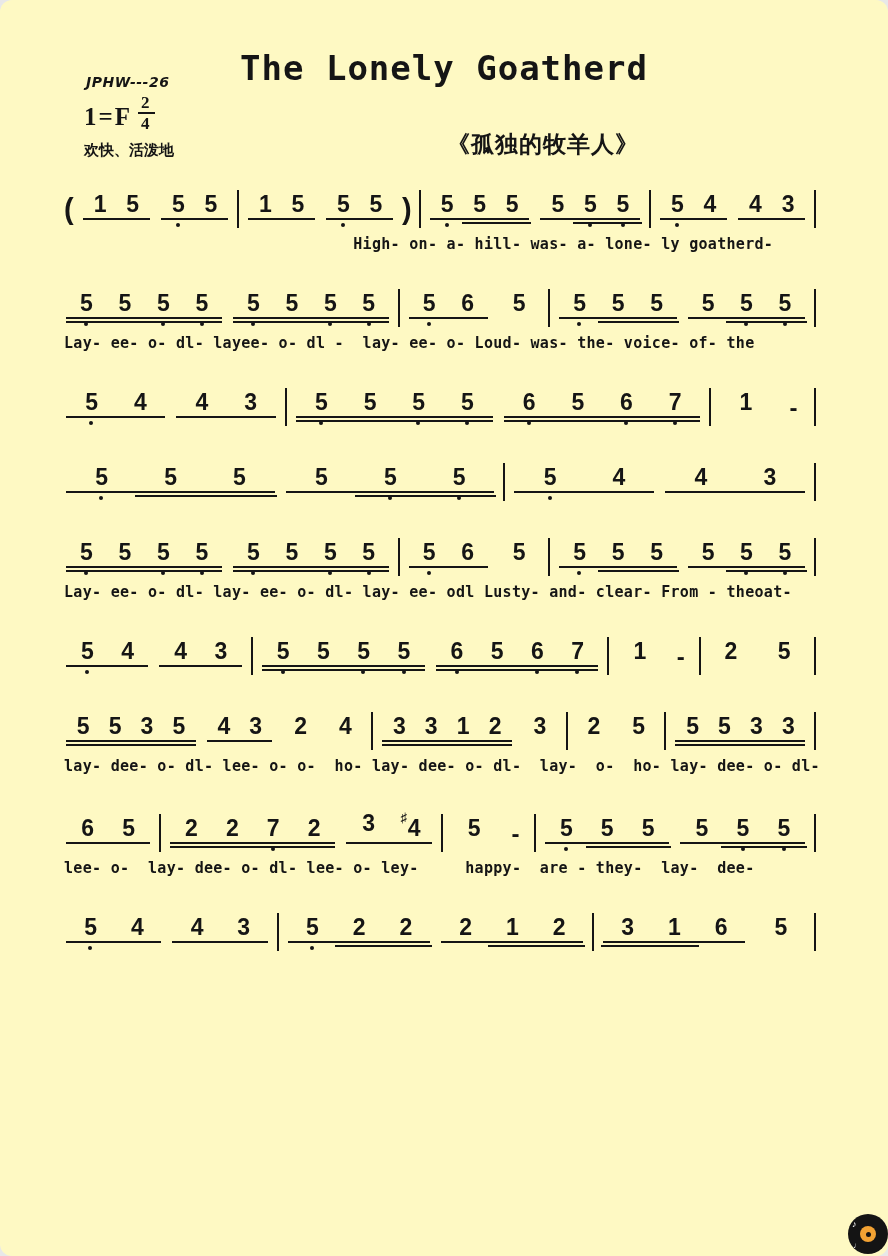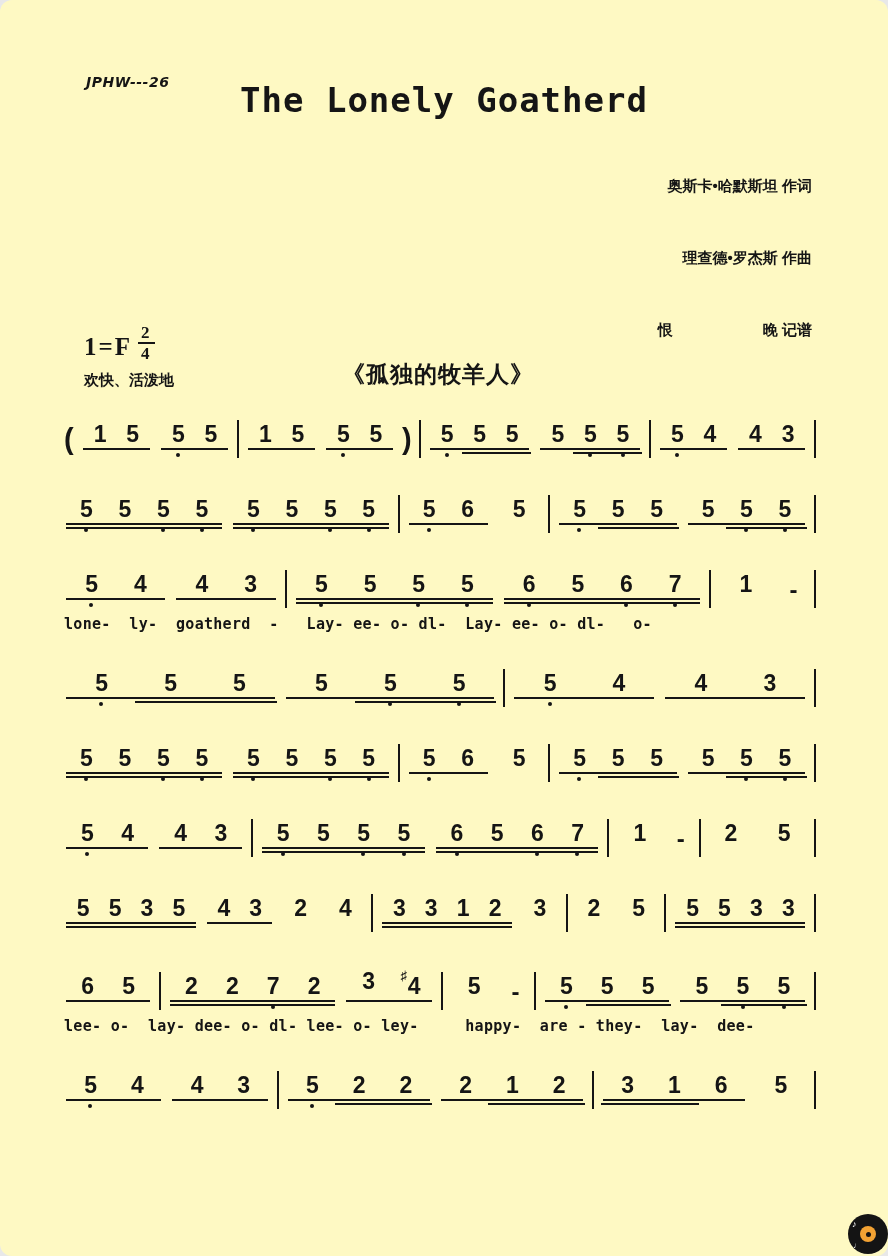--- a/index.html
+++ b/index.html
@@ -1,19 +1,19 @@
 <!DOCTYPE html>
 <html><head>
 <meta charset="utf-8">
 <style>
   html,body{margin:0;padding:0;background:#e8e8e8;}
   .page{width:888px;height:1256px;background:#fef9c3;position:relative;overflow:hidden;
         color:#151515;font-family:"Liberation Sans",sans-serif;border-radius:12px;}
   .catalog{position:absolute;left:86px;top:74px;font:italic 600 14px "DejaVu Sans",sans-serif;letter-spacing:.5px;}
-  .title{text-align:center;margin:0;padding-top:80px;font:bold 34px "DejaVu Sans Mono",monospace;letter-spacing:1px;}
+  .title{text-align:center;margin:0;padding-top:48px;font:bold 34px "DejaVu Sans Mono",monospace;letter-spacing:1px;}
   .head-row{display:flex;align-items:flex-end;padding:6px 76px 0 84px;}
   .key-block{width:190px;}
   .keysig{font:bold 25px "Liberation Serif",serif;letter-spacing:2px;white-space:nowrap;}
   .frac{display:inline-block;vertical-align:-4px;text-align:center;font:bold 17px "Liberation Serif",serif;line-height:1;margin-left:6px;}
   .frac .num{display:block;border-bottom:2px solid #151515;padding:0 3px 1px;}
   .frac .den{display:block;padding-top:1px;}
   .tempo{margin-top:9px;font:bold 15px "Liberation Sans",sans-serif;}
   .subtitle{flex:1;text-align:center;margin-top:14px;font:bold 23px "Liberation Sans",sans-serif;letter-spacing:1px;}
   .credits{width:210px;text-align:right;font:bold 15px "Liberation Sans",sans-serif;line-height:1.6;white-space:pre;}
   .score{padding:30px 72px 0 64px;}
@@ -47,25 +47,20 @@
   <h1 class="title">The Lonely Goatherd</h1>
 
   <div class="head-row">
     <div class="key-block">
       <div class="keysig">
         <span>1=F</span><span class="frac"><span class="num">2</span><span class="den">4</span></span>
       </div>
       <div class="tempo">欢快、活泼地</div>
     </div>
     <div class="subtitle">《孤独的牧羊人》</div>
-    <div class="credits">
-      <div>奥斯卡•哈默斯坦 作词</div>
-      <div>理查德•罗杰斯 作曲</div>
-      <div>恨　　　　　　晚 记谱</div>
-    </div>
   </div>
 
   <div class="score">
       <div class="score-line">
         <div class="note-row">
           <span class="paren">(</span>
           <div class="grp" style="flex-grow: 2;">
             <span class="note">1</span>
             <span class="note">5</span>
             <i class="beam b1"></i>
@@ -108,20 +103,21 @@
             <span class="note">4</span>
             <i class="beam b1"></i>
           </div>
           <div class="grp" style="flex-grow: 2;">
             <span class="note">4</span>
             <span class="note">3</span>
             <i class="beam b1"></i>
           </div>
           <div class="barline"></div>
         </div>
+        <div class="lyrics">                               High- on- a- hill- was- a- lone- ly goatherd-</div>
       </div>
       <div class="score-line">
         <div class="note-row">
           <div class="grp" style="flex-grow: 4;">
             <span class="note">5<i class="dot"></i></span>
             <span class="note">5</span>
             <span class="note">5<i class="dot"></i></span>
             <span class="note">5<i class="dot"></i></span>
             <i class="beam b1"></i>
             <i class="beam b2"></i>
@@ -153,20 +149,21 @@
           </div>
           <div class="grp" style="flex-grow: 3;">
             <span class="note">5</span>
             <span class="note">5<i class="dot"></i></span>
             <span class="note">5<i class="dot"></i></span>
             <i class="beam b1"></i>
             <i class="beam b2" style="left: 33.3333%; right: 0%;"></i>
           </div>
           <div class="barline"></div>
         </div>
+        <div class="lyrics">Lay- ee- o- dl- layee- o- dl -  lay- ee- o- Loud- was- the- voice- of- the</div>
       </div>
       <div class="score-line">
         <div class="note-row">
           <div class="grp" style="flex-grow: 2;">
             <span class="note">5<i class="dot"></i></span>
             <span class="note">4</span>
             <i class="beam b1"></i>
           </div>
           <div class="grp" style="flex-grow: 2;">
             <span class="note">4</span>
@@ -190,21 +187,20 @@
             <i class="beam b1"></i>
             <i class="beam b2"></i>
           </div>
           <div class="barline"></div>
           <div class="grp" style="flex-grow: 1;">
             <span class="note">1</span>
           </div>
           <span class="dash">-</span>
           <div class="barline"></div>
         </div>
-        <div class="lyrics">lone-  ly-  goatherd  -   Lay- ee- o- dl-  Lay- ee- o- dl-   o-</div>
       </div>
       <div class="score-line">
         <div class="note-row">
           <div class="grp" style="flex-grow: 3;">
             <span class="note">5<i class="dot"></i></span>
             <span class="note">5</span>
             <span class="note">5</span>
             <i class="beam b1"></i>
             <i class="beam b2" style="left: 33.3333%; right: 0%;"></i>
           </div>
@@ -266,20 +262,21 @@
           </div>
           <div class="grp" style="flex-grow: 3;">
             <span class="note">5</span>
             <span class="note">5<i class="dot"></i></span>
             <span class="note">5<i class="dot"></i></span>
             <i class="beam b1"></i>
             <i class="beam b2" style="left: 33.3333%; right: 0%;"></i>
           </div>
           <div class="barline"></div>
         </div>
+        <div class="lyrics">Lay- ee- o- dl- lay- ee- o- dl- lay- ee- odl Lusty- and- clear- From - theoat-</div>
       </div>
       <div class="score-line">
         <div class="note-row">
           <div class="grp" style="flex-grow: 2;">
             <span class="note">5<i class="dot"></i></span>
             <span class="note">4</span>
             <i class="beam b1"></i>
           </div>
           <div class="grp" style="flex-grow: 2;">
             <span class="note">4</span>
@@ -362,20 +359,21 @@
           <div class="grp" style="flex-grow: 4;">
             <span class="note">5</span>
             <span class="note">5</span>
             <span class="note">3</span>
             <span class="note">3</span>
             <i class="beam b1"></i>
             <i class="beam b2"></i>
           </div>
           <div class="barline"></div>
         </div>
+        <div class="lyrics">lay- dee- o- dl- lee- o- o-  ho- lay- dee- o- dl-  lay-  o-  ho- lay- dee- o- dl-</div>
       </div>
       <div class="score-line">
         <div class="note-row">
           <div class="grp" style="flex-grow: 2;">
             <span class="note">6</span>
             <span class="note">5</span>
             <i class="beam b1"></i>
           </div>
           <div class="barline"></div>
           <div class="grp" style="flex-grow: 4;">

